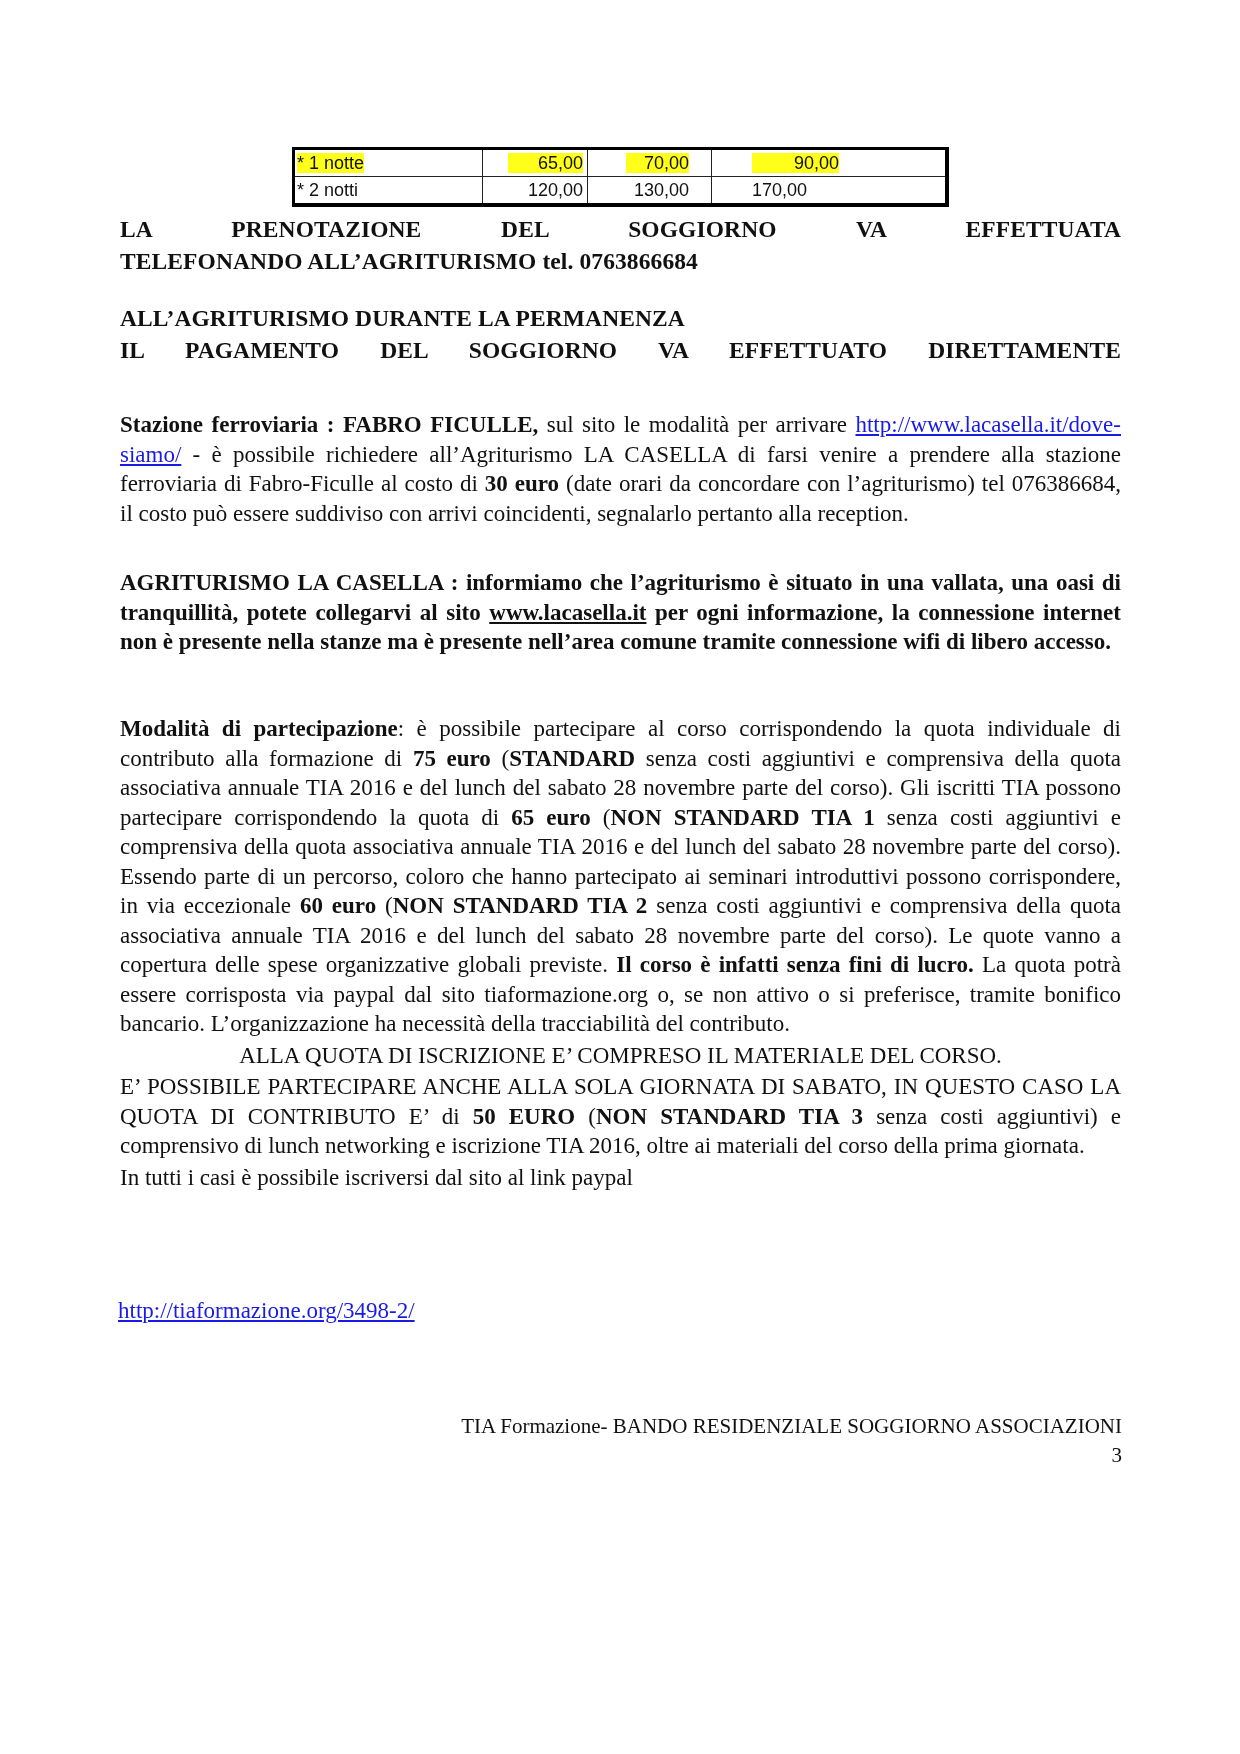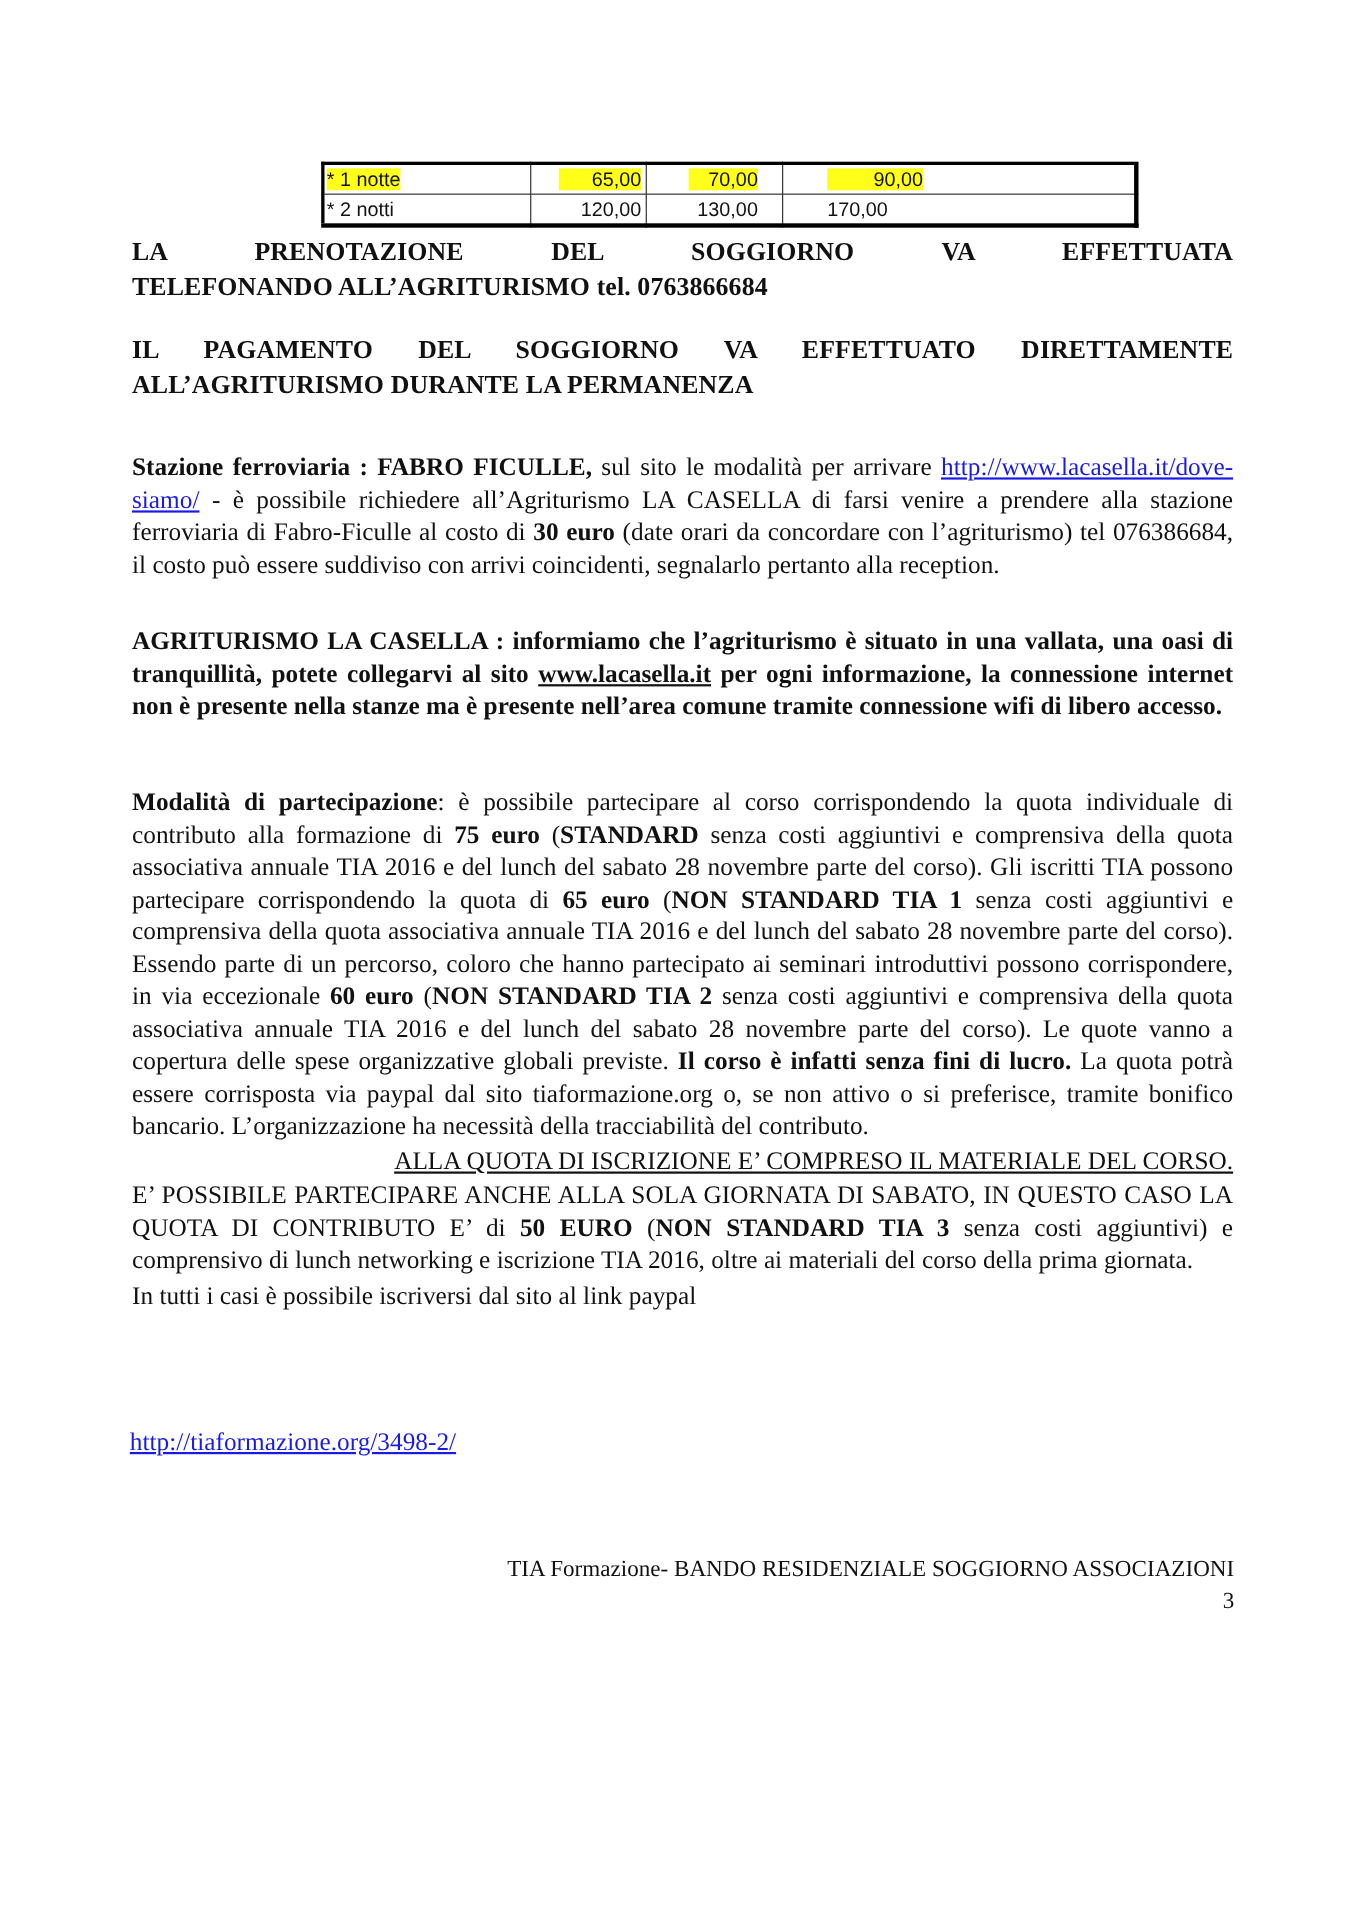--- a/index.html
+++ b/index.html
@@ -1,21 +1,21 @@
 <!DOCTYPE html>
 <html><head>
 <meta charset="utf-8">
 <style>
   html, body { margin: 0; padding: 0; background: #ffffff; }
   body { width: 1240px; height: 1754px; position: relative; overflow: hidden;
          font-family: "Liberation Serif", "DejaVu Serif", serif; color: #111; }
   .page { position: absolute; left: 0; top: 0; width: 1240px; height: 1754px; }
 
   
-  .price-table { position: absolute; left: 292px; top: 147px; width: 743px;
+  .price-table { position: absolute; left: 292px; top: 147px; width: 657px;
                  border-collapse: collapse; border: 3px solid #000;
                  border-right-width: 4px; border-bottom-width: 4px;
                  font-family: "Liberation Sans", "DejaVu Sans", sans-serif;
                  font-size: 18px; color: #111; }
   .price-table td { border: 1.5px solid #222; height: 26px; padding: 0 4px;
                     line-height: 26px; white-space: nowrap; }
   .price-table td.c0 { width: 181px; text-align: left; padding-left: 2px; }
   .price-table td.c1 { width: 96px; text-align: right; }
   .price-table td.c2 { width: 97px; text-align: right; padding-right: 22px; }
   .price-table td.c3 { padding-left: 40px; }
@@ -56,35 +56,35 @@
     </tr>
   </tbody>
     </table>
 
   <div class="block heading" style="top:213px;">
     <p class="just-last" style="word-spacing:0;">LA PRENOTAZIONE DEL SOGGIORNO VA EFFETTUATA</p>
     <p style="text-align:left;">TELEFONANDO ALL’AGRITURISMO tel.  0763866684</p>
   </div>
 
   <div class="block heading" style="top:302px;">
+    <p style="text-align:left;">ALL’AGRITURISMO DURANTE LA PERMANENZA</p>
     <p style="text-align-last:justify;">IL PAGAMENTO DEL SOGGIORNO VA EFFETTUATO DIRETTAMENTE</p>
-    <p style="text-align:left;">ALL’AGRITURISMO DURANTE LA PERMANENZA</p>
   </div>
 
   <div class="block" style="top:408px;">
     <p><b>Stazione ferroviaria : </b><b>FABRO FICULLE,</b><span> sul sito le modalità per arrivare </span><a class="link">http://www.lacasella.it/dove-siamo/</a><span> - è possibile richiedere all’Agriturismo LA CASELLA di farsi venire a prendere alla stazione ferroviaria di Fabro-Ficulle al costo di </span><b>30 euro</b><span> (date orari da concordare con l’agriturismo) tel 076386684, il costo può essere suddiviso con arrivi coincidenti, segnalarlo pertanto alla reception.</span></p>
   </div>
 
   <div class="block b" style="top:566px;">
     <p><span>AGRITURISMO LA CASELLA : informiamo che l’agriturismo è situato in una vallata, una oasi di tranquillità, potete collegarvi al sito </span><a class="plain-link">www.lacasella.it</a><span> per ogni informazione, la connessione internet non è presente nella stanze ma è presente nell’area comune tramite connessione wifi di libero accesso.</span></p>
   </div>
 
   <div class="block" style="top:712px;">
     <p><b>Modalità di partecipazione</b><span>: è possibile partecipare al corso corrispondendo la quota individuale di contributo alla formazione di </span><b>75 euro</b><span> (</span><b>STANDARD</b><span> senza costi aggiuntivi e comprensiva della quota associativa annuale TIA 2016 e del lunch del sabato 28 novembre parte del corso). Gli iscritti TIA possono partecipare corrispondendo la quota di </span><b>65 euro</b><span> (</span><b>NON STANDARD TIA 1</b><span> senza costi aggiuntivi e comprensiva della quota associativa annuale TIA 2016 e del lunch del sabato 28 novembre parte del corso). Essendo parte di un percorso, coloro che hanno partecipato ai seminari introduttivi possono corrispondere, in via eccezionale  </span><b>60 euro</b><span> (</span><b>NON STANDARD TIA 2</b><span> senza costi aggiuntivi e comprensiva della quota associativa annuale TIA 2016 e del lunch del sabato 28 novembre parte del corso). Le quote vanno a copertura delle spese organizzative globali previste. </span><b>Il corso è infatti senza fini di lucro.</b><span> La quota potrà essere corrisposta via paypal dal sito tiaformazione.org o, se non attivo o si preferisce, tramite bonifico bancario. L’organizzazione ha necessità della tracciabilità del contributo.</span></p>
-    <p style="text-align:right;text-decoration:underline;">ALLA QUOTA DI ISCRIZIONE E’ COMPRESO IL MATERIALE DEL CORSO.</p>
+    <p style="text-align:center;">ALLA QUOTA DI ISCRIZIONE E’ COMPRESO IL MATERIALE DEL CORSO.</p>
     <p><span>E’ POSSIBILE PARTECIPARE ANCHE ALLA SOLA GIORNATA DI SABATO, IN QUESTO CASO LA QUOTA DI CONTRIBUTO E’ di </span><b>50 EURO</b><span> (</span><b>NON STANDARD TIA 3</b><span> senza costi aggiuntivi) e comprensivo di lunch networking e iscrizione TIA 2016, oltre ai materiali del corso della prima giornata.</span></p>
     <p style="text-align:left;">In tutti i casi è possibile iscriversi dal sito al link paypal</p>
   </div>
 
   <div class="block" style="top:1296px;">
     <a class="link">http://tiaformazione.org/3498-2/</a>
   </div>
 
 
   <div class="footer" style="top:1412px;">

